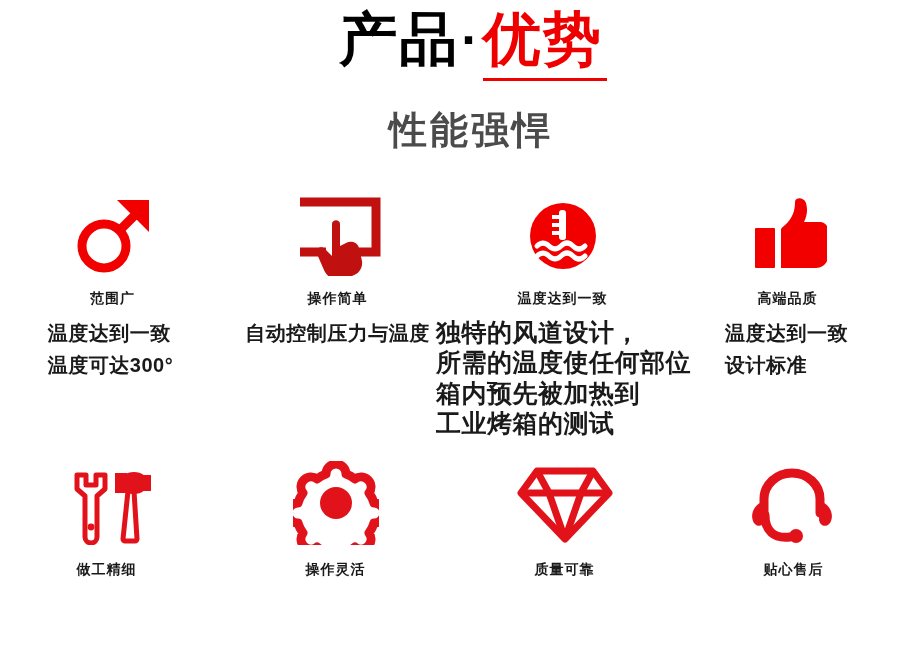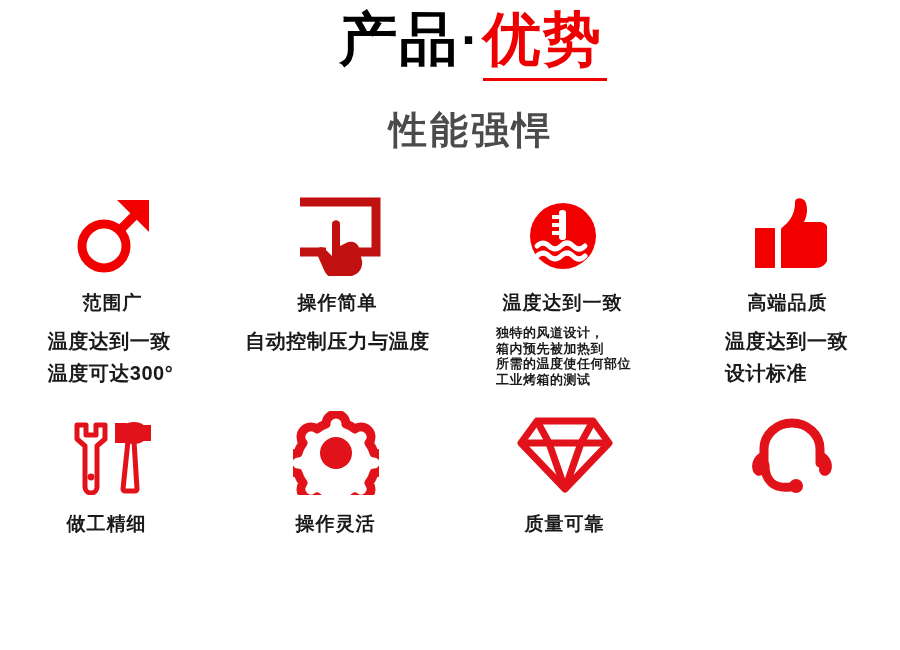--- a/index.html
+++ b/index.html
@@ -79,37 +79,37 @@
     align-items: center;
   }
   .icon-wrap {
     height: 86px;
     display: flex;
     align-items: flex-end;
     justify-content: center;
   }
   .cell-title {
     margin-top: 14px;
-    font-size: 19px;
+    font-size: 14px;
     font-weight: 700;
     color: #1a1a1a;
     letter-spacing: 1px;
     white-space: nowrap;
   }
   .cell-desc {
     margin-top: 9px;
     font-size: 20px;
     font-weight: 700;
     color: #1a1a1a;
     letter-spacing: 0.5px;
     text-align: left;
     white-space: nowrap;
   }
   .cell-desc .dline { line-height: 1.62; }
-  .cell-desc.tight .dline { line-height: 1.22; font-size: 13px; }
+  .cell-desc.tight .dline { line-height: 1.22; font-size: 25px; }
 
   
   .cell-1 .cell-desc { margin-left: -4px; }
   .cell-3 .cell-desc { margin-left: 2px; }
   .cell-4 .cell-desc { margin-left: -2px; }
 
   .row-bottom .icon-wrap { height: 88px; }
   .row-bottom .cell-title { margin-top: 16px; }
 
   svg { display: block; }
@@ -162,22 +162,22 @@
         <rect x="29" y="19" width="8" height="4" fill="#ffffff"></rect>
         <rect x="29" y="27" width="8" height="4" fill="#ffffff"></rect>
         <rect x="29" y="35" width="8" height="4" fill="#ffffff"></rect>
         <path d="M14 50 q6 -6 12 0 t12 0 t12 0 t12 0" fill="none" stroke="#ffffff" stroke-width="5" stroke-linecap="round"></path>
         <path d="M14 60 q6 -6 12 0 t12 0 t12 0 t12 0" fill="none" stroke="#ffffff" stroke-width="5" stroke-linecap="round"></path>
       </svg>
     </div>
     <div class="cell-title">温度达到一致</div>
     <div class="cell-desc tight">
       <div class="dline">独特的风道设计，</div>
+      <div class="dline">所需的温度使任何部位</div>
       <div class="dline">箱内预先被加热到</div>
-      <div class="dline">所需的温度使任何部位</div>
       <div class="dline">工业烤箱的测试</div>
     </div>
   </div>
 
   <div class="cell cell-4">
     <div class="icon-wrap">
       <svg width="78" height="80" viewBox="0 0 78 80">
         <rect x="6" y="32" width="20" height="40" rx="1" fill="#f20000"></rect>
         <path d="M32 72 V34 c0-3 4-4 7-8 c6-7 7-14 7-20 c0-5 9-5 11 1 c2 7 1 13-2 19 h16 c5 0 8 4 8 8 v26 c0 7-5 12-12 12 Z" fill="#f20000"></path>
       </svg>
@@ -233,14 +233,15 @@
   <div class="cell cell-8">
     <div class="icon-wrap">
       <svg width="92" height="82" viewBox="0 0 92 82">
         <path d="M16 50 V36 a28 26 0 0 1 56 0 V50" fill="none" stroke="#e2121b" stroke-width="9" stroke-linecap="round"></path>
         <path d="M16 38 C4 42 2 54 6 60 c4 5 10 3 11 -3 Z" fill="#e2121b"></path>
         <path d="M72 38 C84 42 86 54 82 60 c-4 5-10 3-11 -3 Z" fill="#e2121b"></path>
         <path d="M17 52 C17 68 26 76 42 74" fill="none" stroke="#e2121b" stroke-width="9" stroke-linecap="round"></path>
         <circle cx="48" cy="73" r="7" fill="#e2121b"></circle>
       </svg>
     </div>
+    <div class="cell-title">贴心售后</div>
   </div>
 </div>
 
 </body></html>

